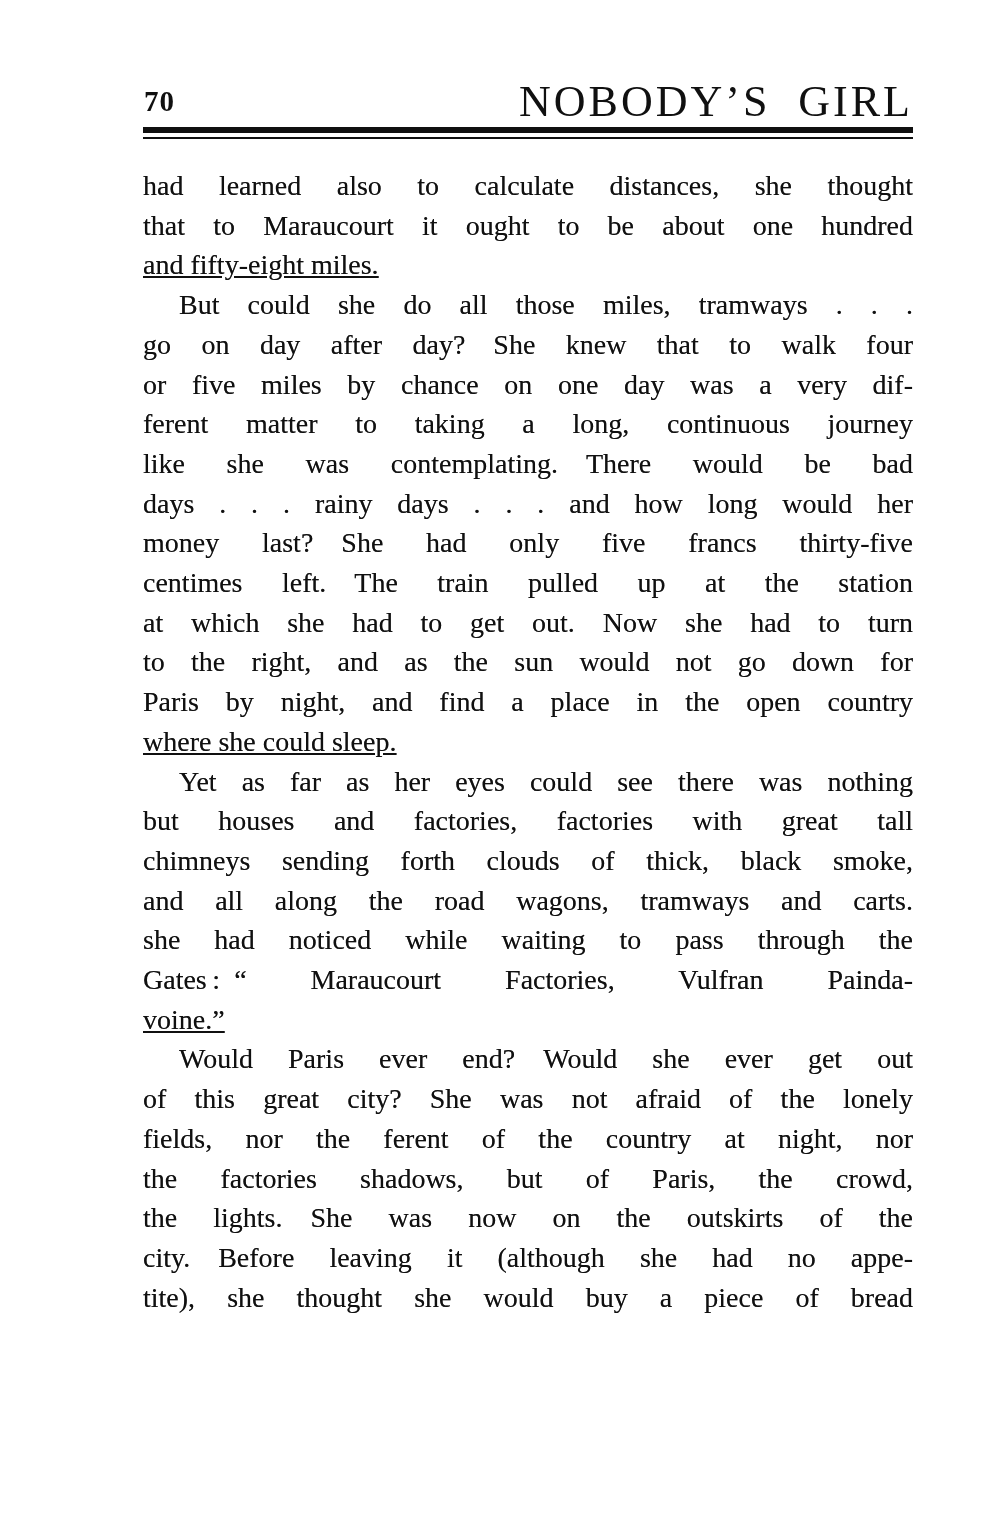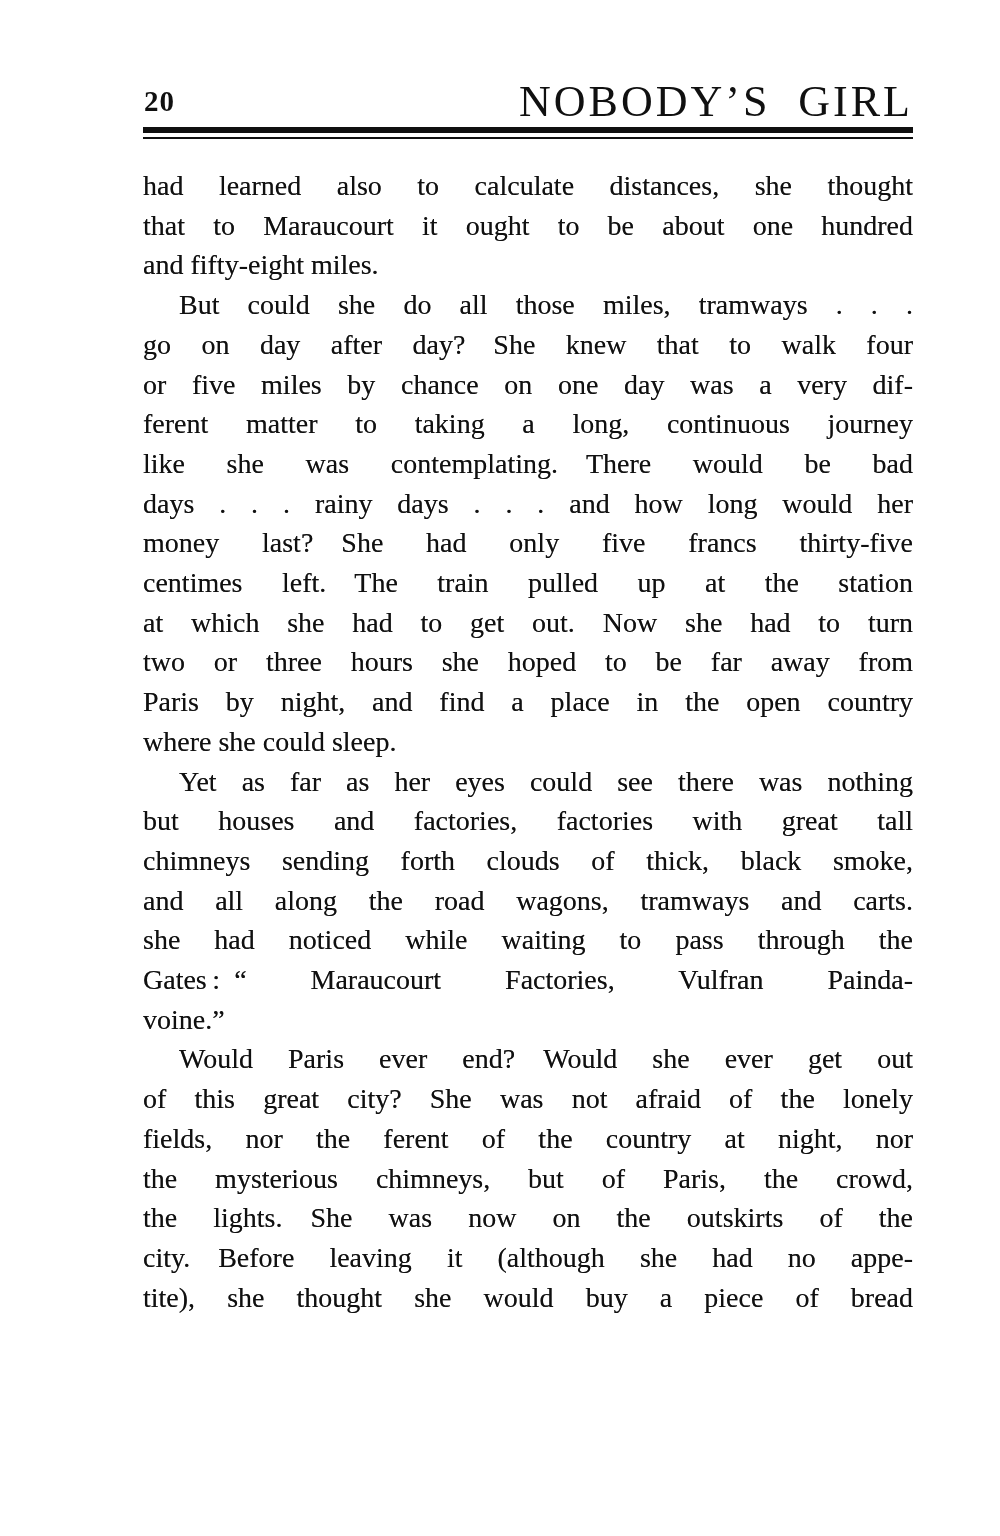--- a/index.html
+++ b/index.html
@@ -25,60 +25,60 @@
   .rule { margin-top:7px; }
   .rule-thick { height:6px; background:var(--ink,#0b0b0b); }
   .rule-thin  { height:2px; background:var(--ink,#0b0b0b); margin-top:4px; }
   .bodytext {
     margin-top:27px;
     font-size:28px; line-height:39.7px;
     text-shadow:0 0 0.5px rgba(0,0,0,0.55);
   }
   .line { text-align:justify; text-align-last:justify; }
   .line.indent { text-indent:36px; }
-  .line.noj { text-align:left; text-align-last:left; }
+  .line.noj { text-align:left; text-align-last:left;text-decoration:underline; }
 </style>
 </head>
 <body>
 
 <div class="page" style="--paper: #ffffff; --ink: #101010;">
   <div class="column">
     <div class="header">
-      <span class="pagenum">20</span>
+      <span class="pagenum">70</span>
       <div class="title">NOBODY’S GIRL</div>
     </div>
     <div class="rule">
       <div class="rule-thick"></div>
       <div class="rule-thin"></div>
     </div>
     <div class="bodytext">
         <div class="line">had learned also to calculate distances, she thought</div>
         <div class="line">that to Maraucourt it ought to be about one hundred</div>
         <div class="line noj">and fifty-eight miles.</div>
         <div class="line indent">But could she do all those miles, tramways . . .</div>
         <div class="line">go on day after day? She knew that to walk four</div>
         <div class="line">or five miles by chance on one day was a very dif-</div>
         <div class="line">ferent matter to taking a long, continuous journey</div>
         <div class="line">like she was contemplating. There would be bad</div>
         <div class="line">days . . . rainy days . . . and how long would her</div>
         <div class="line">money last? She had only five francs thirty-five</div>
         <div class="line">centimes left. The train pulled up at the station</div>
         <div class="line">at which she had to get out. Now she had to turn</div>
-        <div class="line">two or three hours she hoped to be far away from</div>
+        <div class="line">to the right, and as the sun would not go down for</div>
         <div class="line">Paris by night, and find a place in the open country</div>
         <div class="line noj">where she could sleep.</div>
         <div class="line indent">Yet as far as her eyes could see there was nothing</div>
         <div class="line">but houses and factories, factories with great tall</div>
         <div class="line">chimneys sending forth clouds of thick, black smoke,</div>
         <div class="line">and all along the road wagons, tramways and carts.</div>
         <div class="line">she had noticed while waiting to pass through the</div>
         <div class="line">Gates : “ Maraucourt Factories, Vulfran Painda-</div>
         <div class="line noj">voine.”</div>
         <div class="line indent">Would Paris ever end? Would she ever get out</div>
         <div class="line">of this great city? She was not afraid of the lonely</div>
         <div class="line">fields, nor the ferent of the country at night, nor</div>
-        <div class="line">the mysterious chimneys, but of Paris, the crowd,</div>
+        <div class="line">the factories shadows, but of Paris, the crowd,</div>
         <div class="line">the lights. She was now on the outskirts of the</div>
         <div class="line">city. Before leaving it (although she had no appe-</div>
         <div class="line">tite), she thought she would buy a piece of bread</div>
       </div>
   </div>
 </div>
 
 </body></html>

